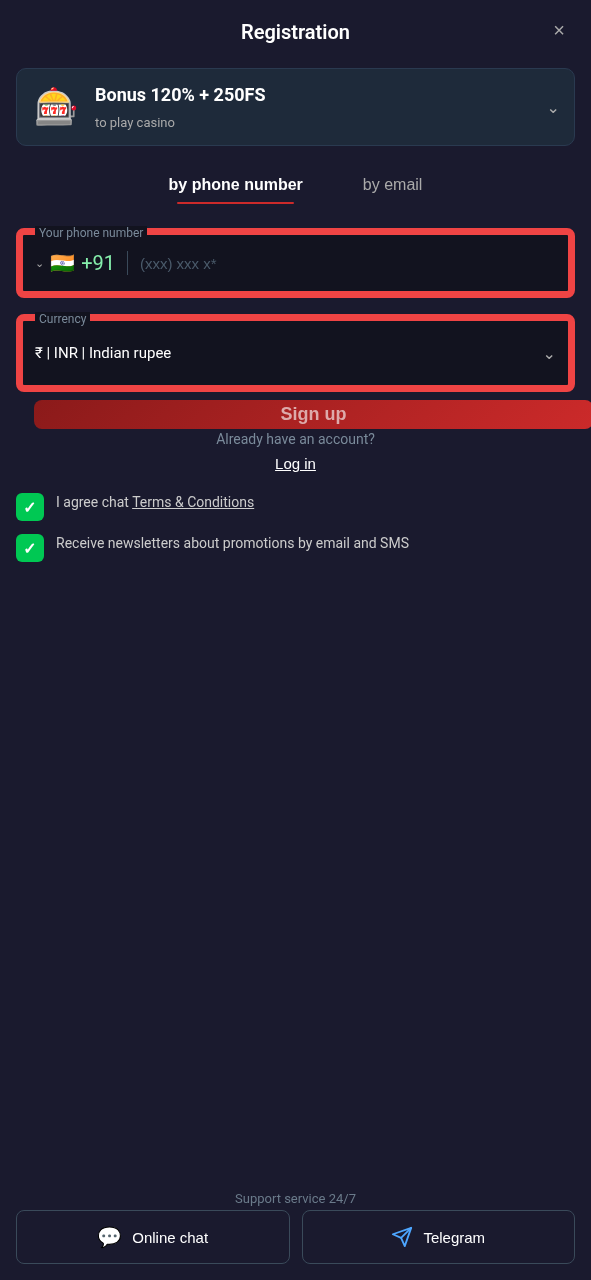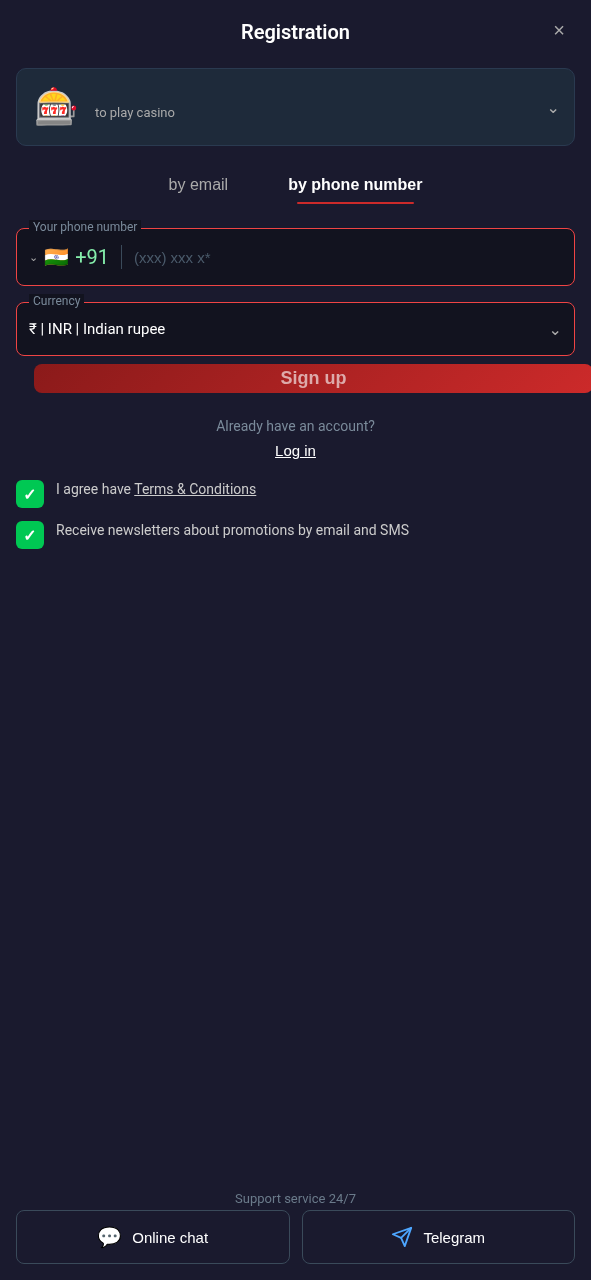--- a/index.html
+++ b/index.html
@@ -124,21 +124,21 @@
 
     .form-section {
       padding: 0 16px;
       display: flex;
       flex-direction: column;
       gap: 16px;
     }
 
     .input-group {
       position: relative;
-      border: 1px solid #ef4444;
+      border: 7px solid #ef4444;
       border-radius: 8px;
       background-color: #12131f;
     }
 
     .input-label {
       position: absolute;
       top: -9px;
       left: 12px;
       background-color: #12131f;
       padding: 0 4px;
@@ -187,21 +187,21 @@
     }
 
     .phone-input::placeholder {
       color: #4a5a6a;
     }
 
     .currency-row {
       display: flex;
       align-items: center;
       padding: 0 12px;
-      height: 52px;
+      height: 64px;
       cursor: pointer;
     }
 
     .currency-text {
       flex: 1;
       font-size: 15px;
       color: #ffffff;
     }
 
     .currency-chevron {
@@ -219,21 +219,21 @@
       font-weight: 600;
       padding: 4px;
       cursor: pointer;
       width: calc(100% - 32px);
     }
 
     .login-section {
       display: flex;
       flex-direction: column;
       align-items: center;
-      margin: 25px 0 20px;
+      margin: 2px 0 20px;
       gap: 8px;
     }
 
     .login-prompt {
       font-size: 14px;
       color: #7a8a9a;
     }
 
     .login-link {
       font-size: 15px;
@@ -349,28 +349,29 @@
 <body>
 
 <div class="header">
   <span class="header-title">Registration</span>
   <button class="close-btn">×</button>
 </div>
 
 <div class="bonus-banner">
   <div class="bonus-icon">🎰</div>
   <div class="bonus-text">
+    <div class="bonus-title">Bonus 120% + 250FS</div>
     <div class="bonus-subtitle">to play casino</div>
   </div>
   <div class="bonus-chevron">⌄</div>
 </div>
 
 <div class="tabs">
+  <button class="tab active">by phone number</button>
   <button class="tab">by email</button>
-  <button class="tab active">by phone number</button>
 </div>
 
 <div class="form-section">
 
   <div class="input-group">
     <span class="input-label">Your phone number</span>
     <div class="phone-input-row">
       <div class="country-selector">
         <span class="country-chevron">⌄</span>
         <span class="country-flag">🇮🇳</span>
@@ -396,21 +397,21 @@
   <button class="login-link">Log in</button>
 </div>
 
 <div class="checkboxes">
 
   <div class="checkbox-row">
     <div class="checkbox-box">
       <span class="checkbox-checkmark">✓</span>
     </div>
     <span class="checkbox-label">
-      <span>I agree have </span><span class="terms-link">Terms &amp; Conditions</span>
+      <span>I agree chat </span><span class="terms-link">Terms &amp; Conditions</span>
     </span>
   </div>
 
   <div class="checkbox-row">
     <div class="checkbox-box">
       <span class="checkbox-checkmark">✓</span>
     </div>
     <span class="checkbox-label">Receive newsletters about promotions by email and SMS</span>
   </div>
 </div>

